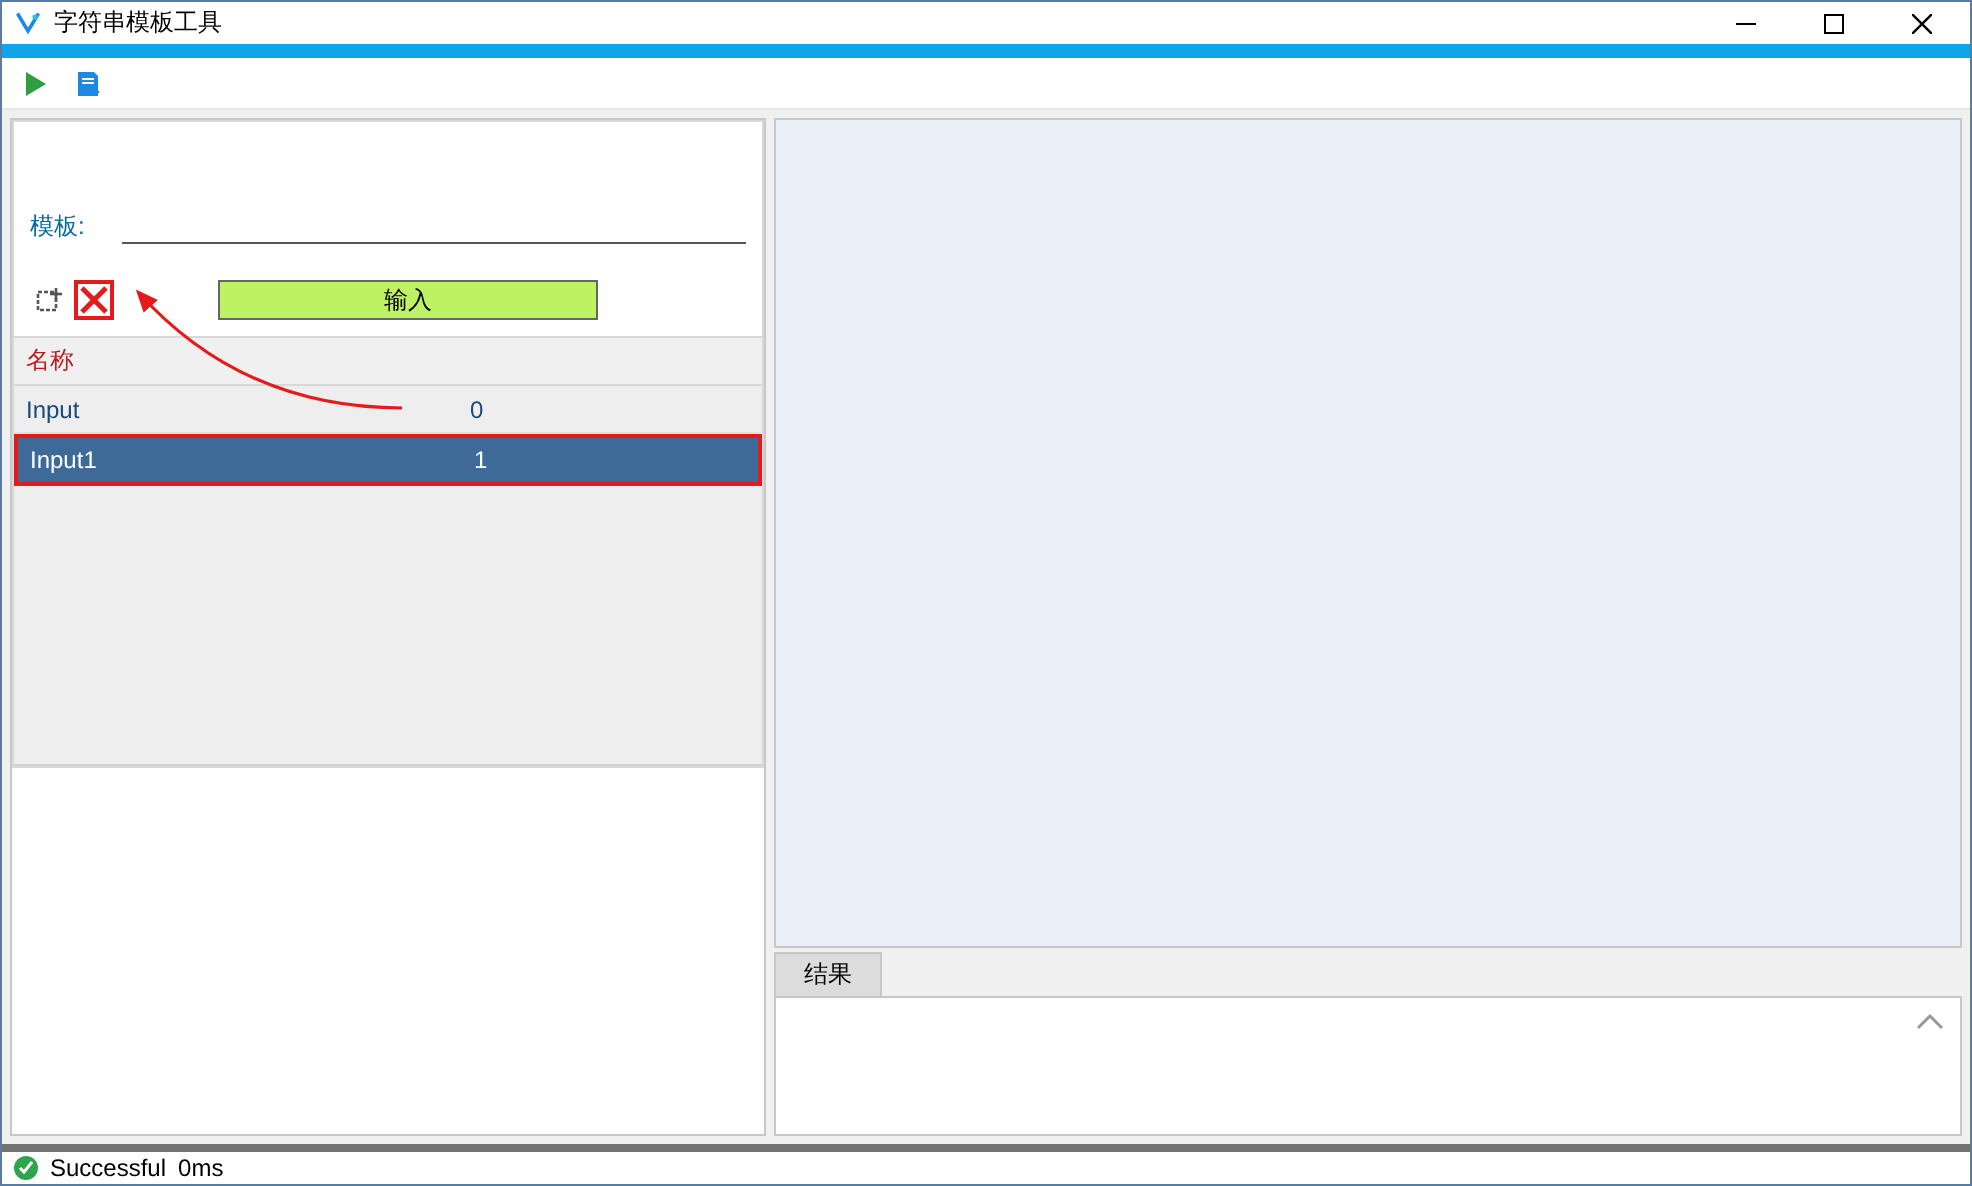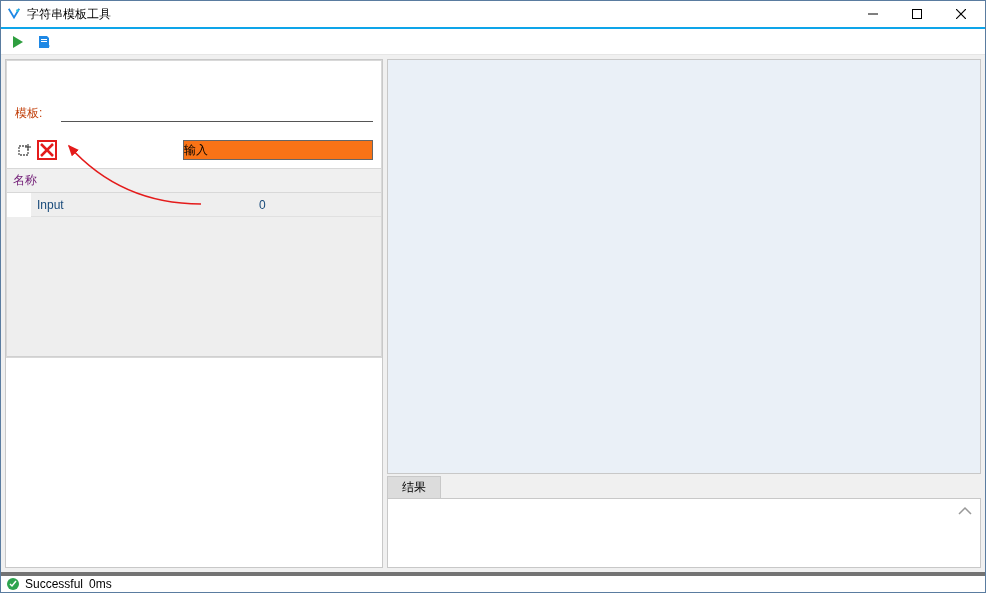--- a/index.html
+++ b/index.html
@@ -1,48 +1,48 @@
 <!DOCTYPE html>
 <html><head>
 <meta charset="utf-8">
 <style>
 * { box-sizing: border-box; margin: 0; padding: 0; }
 html, body { width: 986px; height: 593px; overflow: hidden; font-family: "Microsoft YaHei", Arial, sans-serif; font-size: 12px; background: #fff; }
 .window { width: 986px; height: 593px; border: 1px solid #5a7ca0; display: flex; flex-direction: column; }
 
 
-.titlebar { height: 28px; display: flex; align-items: center; padding: 0 2px 0 6px; border-bottom: 2px solid #0ea5e9; }
+.titlebar { height: 28px; display: flex; align-items: center; padding: 0 2px 0 6px; border-bottom: 7px solid #0ea5e9; }
 .titlebar .logo { width: 14px; height: 14px; margin-right: 6px; }
 .titlebar .title { flex: 0 0 auto; }
 .titlebar .spacer { flex: 1; }
 .titlebar .winbtn { width: 44px; height: 28px; display: flex; align-items: center; justify-content: center; }
 
 
 .toolbar { height: 26px; display: flex; align-items: center; padding-left: 8px; gap: 8px; border-bottom: 1px solid #e6e6e6; }
 .toolbar .tbtn { width: 18px; height: 18px; display: flex; align-items: center; justify-content: center; }
 
 
 .content { flex: 1; display: flex; background: #f0f0f0; padding: 4px; gap: 4px; min-height: 0; }
 
 
 .left-panel { width: 378px; display: flex; flex-direction: column; border: 1px solid #c8c8c8; background: #f0f0f0; }
 .left-inner { flex: 0 0 auto; background: #fff; border: 1px solid #d8d8d8; margin: 0; padding: 12px 8px 0 8px; }
 .tmpl-row { display: flex; align-items: flex-end; margin-bottom: 18px; }
-.tmpl-label { width: 46px; color: #c2410c; margin-top: 32px; }
+.tmpl-label { width: 46px; color: #0369a1; margin-top: 32px; }
 .tmpl-input { flex: 1; border: none; border-bottom: 1px solid #555; height: 18px; outline: none; }
 .btn-row { display: flex; align-items: center; gap: 2px; margin-bottom: 8px; position: relative; }
 .icon-btn { width: 20px; height: 20px; display: flex; align-items: center; justify-content: center; border: 1px solid transparent; }
 .icon-btn.highlight { border: 2px solid #e41b1b; }
-.input-btn { flex: 0 0 190px; margin-left: auto; height: 20px; border: 1px solid #666; background: #f97316; text-align: left; line-height: 18px; }
+.input-btn { flex: 0 0 190px; margin-left: auto; margin-right: 74px; height: 20px; border: 1px solid #666; background: #bef264; text-align: center; line-height: 18px; }
 .headers { display: flex; background: #f0f0f0; border-top: 1px solid #d8d8d8; border-bottom: 1px solid #d8d8d8; margin: 0 -8px; }
-.headers .hcell { padding: 3px 6px; color: #701a75; }
+.headers .hcell { padding: 3px 6px; color: #b91c1c; }
 .hcell.name { width: 200px; }
 .hcell.idx { flex: 1; }
 .rows { margin: 0 -8px; }
-.row { display: flex; height: 24px; align-items: center; margin-left: 24px; }
+.row { display: flex; height: 24px; align-items: center; }
 .row.normal { background: #eeeeee; color: #184a7a; border-bottom: 1px solid #e0e0e0; }
 .row.selected { background: #3d6a97; color: #fff; border: 2px solid #e41b1b; height: 26px; }
 .row .rcell { padding: 0 6px; }
 .rcell.name { width: 200px; }
 .rcell.idx { flex: 1; text-align: left; padding-left: 28px; }
 .grid-body { height: 140px; background: #eeeeee; margin: 0 -8px; border-bottom: 1px solid #d0d0d0; }
 .left-rest { flex: 1; background: #fff; }
 
 
 .right-panel { flex: 1; display: flex; flex-direction: column; gap: 0; }
@@ -146,20 +146,24 @@
 
         <div class="headers">
           <div class="hcell name">名称</div>
         </div>
 
         <div class="rows">
           <div class="row normal">
             <div class="rcell name">Input</div>
             <div class="rcell idx">0</div>
           </div>
+          <div class="row selected">
+            <div class="rcell name">Input1</div>
+            <div class="rcell idx">1</div>
+          </div>
         </div>
 
         <div class="grid-body"></div>
       </div>
       <div class="left-rest"></div>
     </div>
 
     <div class="right-panel">
       <div class="preview"></div>
       <div class="tabs-row">

